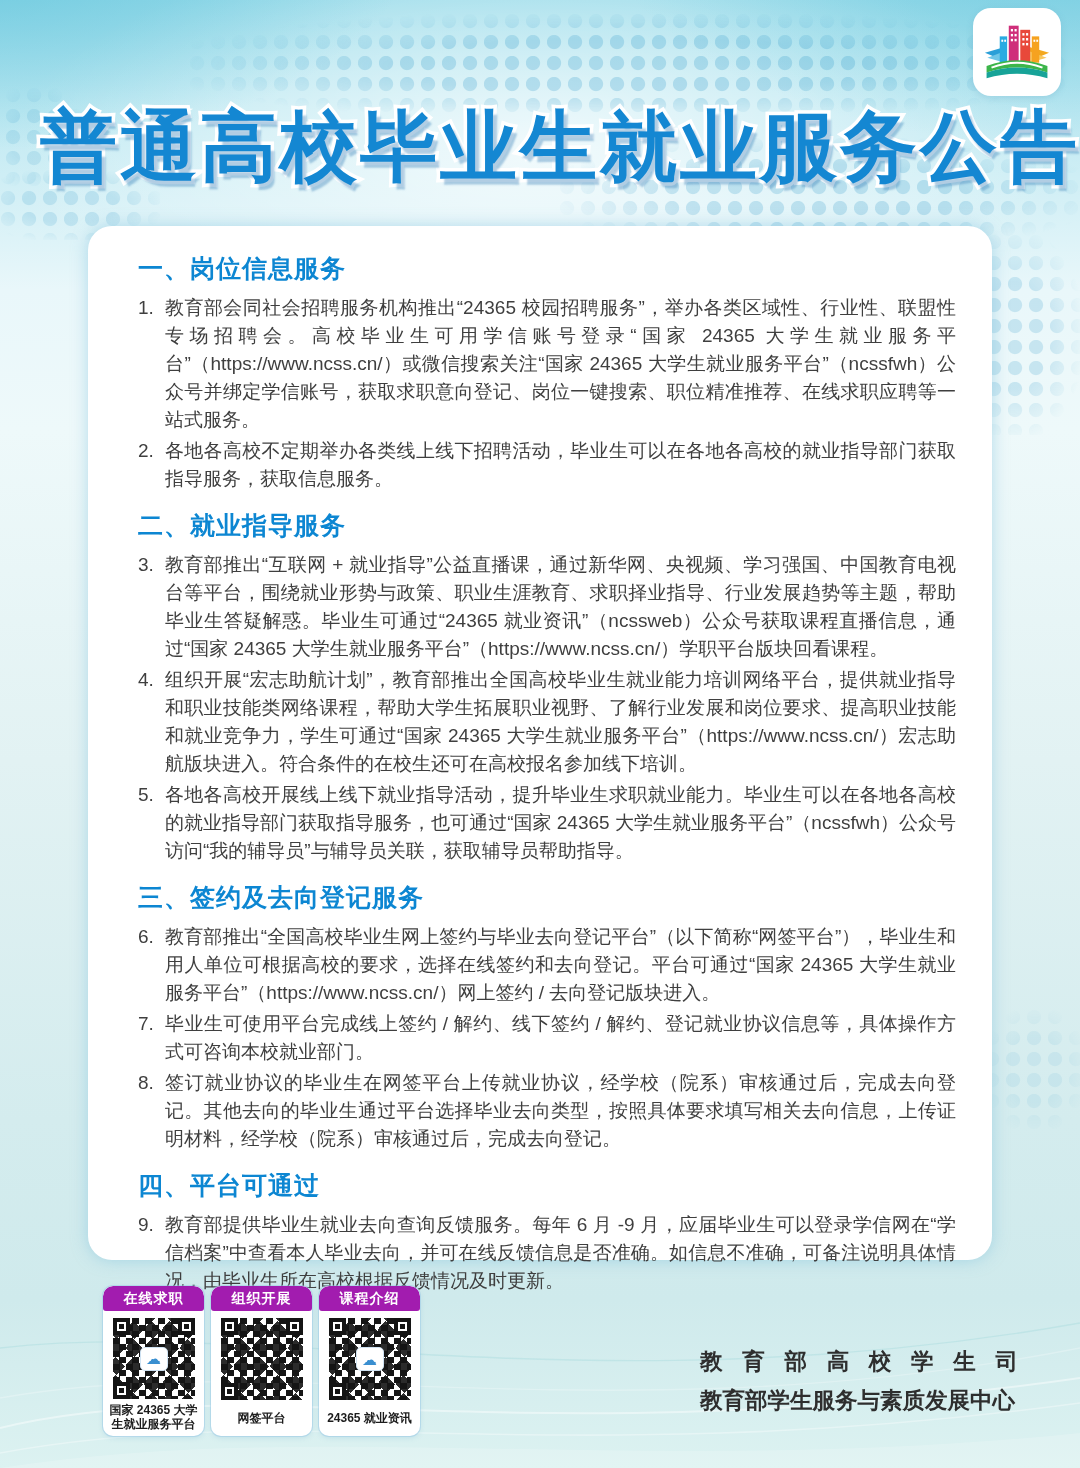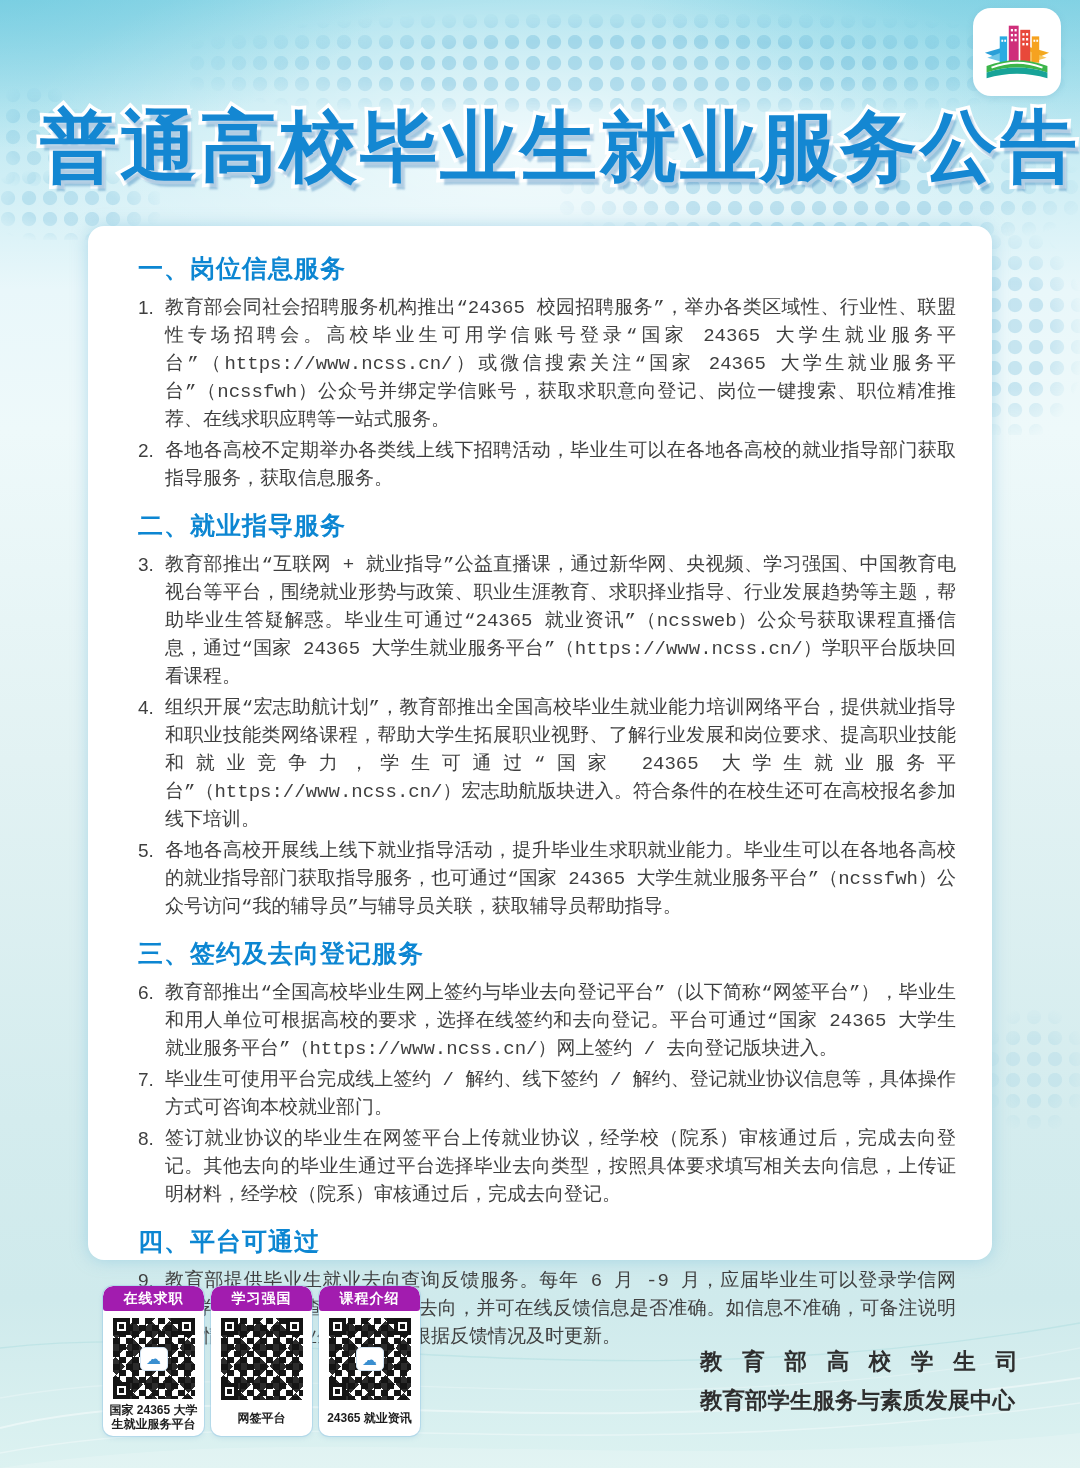--- a/index.html
+++ b/index.html
@@ -34,28 +34,28 @@
     display:flex;align-items:center;justify-content:center;}
 
   
   .title{position:absolute;z-index:2;left:0;top:96px;width:100%;margin:0;text-align:right;
     font-size:77px;font-weight:bold;letter-spacing:3px;color:#1487d2;
     -webkit-text-stroke:7px #ffffff;paint-order:stroke fill;
     text-shadow:4px 6px 2px rgba(60,130,185,.40);}
 
   
   .card{position:absolute;z-index:3;left:88px;top:226px;width:904px;height:1034px;
-    background:#ffffff;border-radius:16px;box-sizing:border-box;
+    background:#ffffff;border-radius:24px;box-sizing:border-box;
     padding:26px 36px 0 50px;
     box-shadow:0 0 16px rgba(120,190,220,.50);}
   .sec-heading{margin:16px 0 9px 0;font-size:25px;font-weight:bold;color:#0c86d2;letter-spacing:1px;}
   .sec-heading.first{margin-top:0;}
   .item{display:flex;font-size:19px;line-height:28px;color:#3f3f3f;margin:0 0 3px 0;}
   .item .num{flex:0 0 27px;}
-  .item .txt{flex:1;text-align:justify;font-family:Liberation Mono, monospace;}
+  .item .txt{flex:1;text-align:justify;}
 
   
   .qr-row{position:absolute;z-index:3;left:103px;top:1286px;display:flex;gap:7px;}
   .qcard{width:101px;height:150px;background:#fff;border-radius:10px;
     box-shadow:0 0 0 1px rgba(150,200,230,.45), 0 2px 5px rgba(120,180,210,.25);
     display:flex;flex-direction:column;overflow:hidden;}
   .qtab{height:25px;flex:0 0 25px;background:#a21caf;color:#fff;font-size:14px;font-weight:bold;
     letter-spacing:1px;display:flex;align-items:center;justify-content:center;
     border-radius:10px 10px 3px 3px;}
   .qr{position:relative;width:82px;height:82px;margin:7px auto 4px auto;background:#fff;
@@ -188,21 +188,21 @@
       <div class="qr">
         <span class="finder f-tl"></span>
         <span class="finder f-tr"></span>
         <span class="finder f-bl"></span>
         <span class="qr-badge">☁</span>
       </div>
       <div class="qcap">国家 24365 大学生就业服务平台</div>
     </div>
 
     <div class="qcard">
-      <div class="qtab">学习强国</div>
+      <div class="qtab">组织开展</div>
       <div class="qr">
         <span class="finder f-tl"></span>
         <span class="finder f-tr"></span>
         <span class="finder f-bl"></span>
       </div>
       <div class="qcap">网签平台</div>
     </div>
 
     <div class="qcard">
       <div class="qtab">课程介绍</div>

